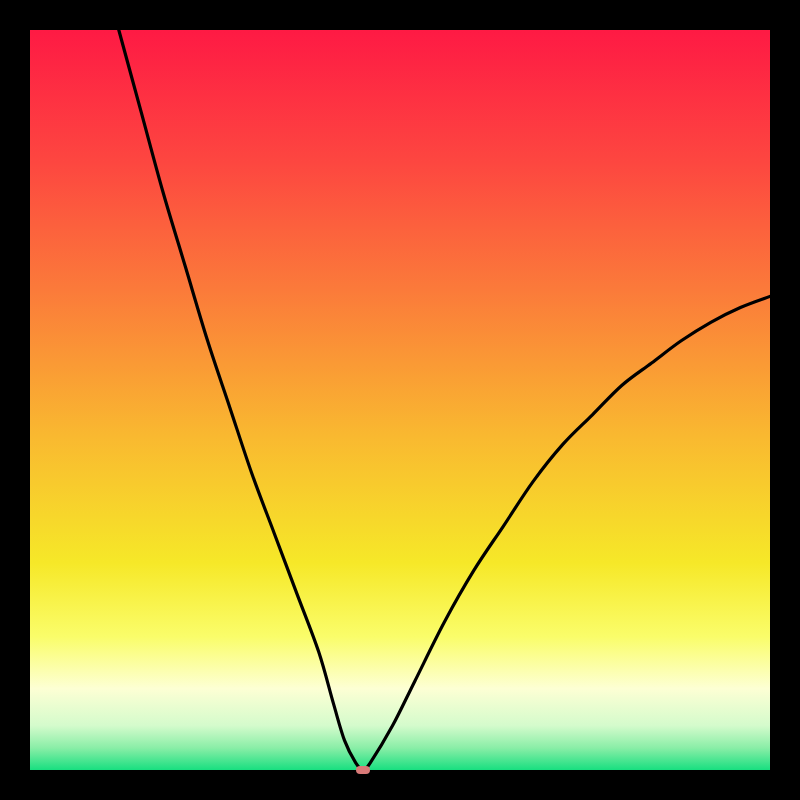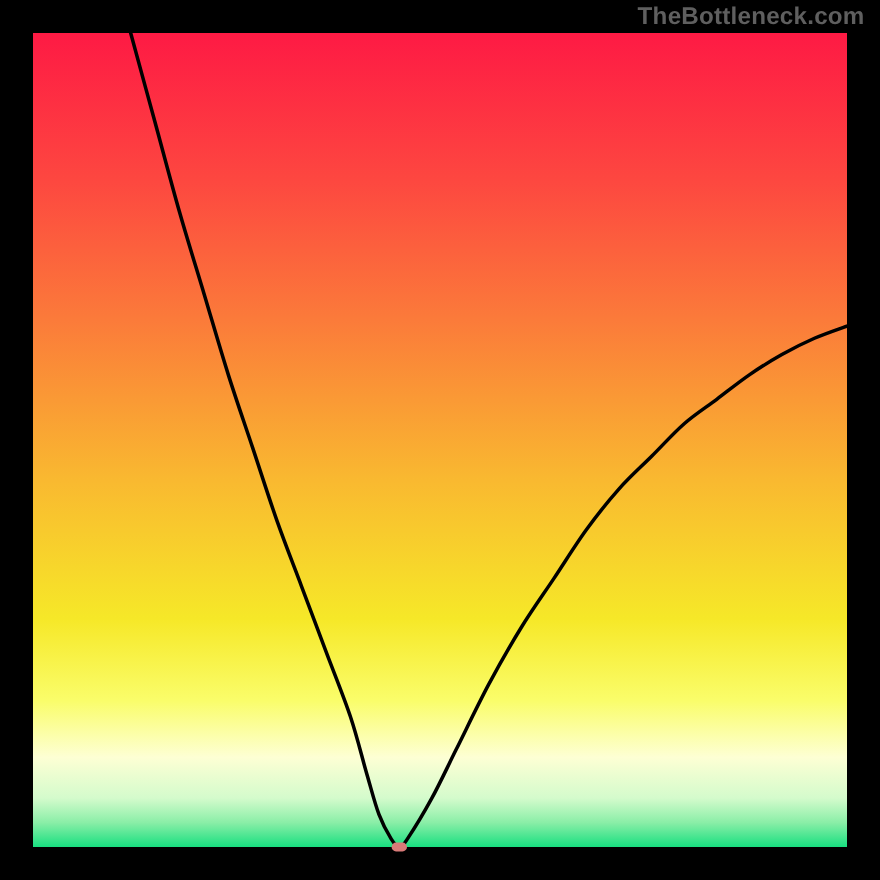--- a/index.html
+++ b/index.html
@@ -51,21 +51,20 @@
     border-radius: 4px;
     background: #d97a78;
     transform: translate(-50%, -50%);
     z-index: 3;
   }
 </style>
 </head>
 <body>
 
 <div class="outer">
-  <div class="watermark">TheBottleneck.com</div>
 
   <div class="plot-area">
     <svg class="gradient" width="740" height="740" preserveAspectRatio="none" viewBox="0 0 740 740">
       <defs>
         <linearGradient id="bg-grad" x1="0" y1="0" x2="0" y2="1">
             <stop offset="0%" stop-color="#fe1a44"></stop>
             <stop offset="18%" stop-color="#fd4740"></stop>
             <stop offset="35%" stop-color="#fb7a3a"></stop>
             <stop offset="55%" stop-color="#f9b930"></stop>
             <stop offset="72%" stop-color="#f6e828"></stop>

